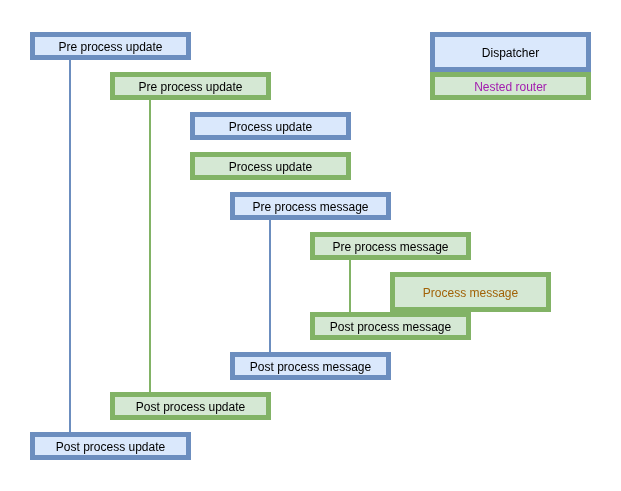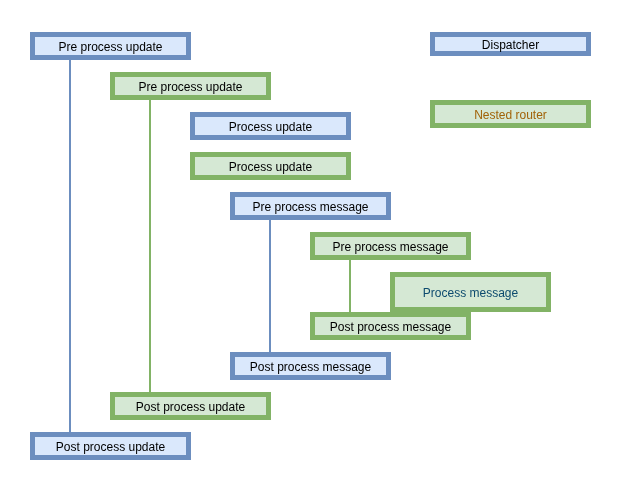--- a/index.html
+++ b/index.html
@@ -40,42 +40,42 @@
 <body>
 
 <div class="canvas" style="background: rgb(255, 255, 255);">
     <div class="connector" style="left: 69.25px; top: 60px; height: 372px; background: rgb(108, 142, 191);"></div>
     <div class="connector" style="left: 149.25px; top: 100px; height: 292px; background: rgb(130, 179, 102);"></div>
     <div class="connector" style="left: 269.25px; top: 220px; height: 132px; background: rgb(108, 142, 191);"></div>
     <div class="connector" style="left: 349.25px; top: 260px; height: 52px; background: rgb(130, 179, 102);"></div>
     <div class="node" style="left: 30px; top: 32px; width: 161px; height: 28px; background: rgb(218, 232, 252); border-color: rgb(108, 142, 191); color: rgb(0, 0, 0);">
       <span class="node-label">Pre process update</span>
     </div>
-    <div class="node" style="left: 430px; top: 32px; width: 161px; height: 24px; background: rgb(218, 232, 252); border-color: rgb(108, 142, 191); color: rgb(0, 0, 0);">
+    <div class="node" style="left: 430px; top: 32px; width: 161px; height: 40px; background: rgb(218, 232, 252); border-color: rgb(108, 142, 191); color: rgb(0, 0, 0);">
       <span class="node-label">Dispatcher</span>
     </div>
     <div class="node" style="left: 110px; top: 72px; width: 161px; height: 28px; background: rgb(213, 232, 212); border-color: rgb(130, 179, 102); color: rgb(0, 0, 0);">
       <span class="node-label">Pre process update</span>
     </div>
-    <div class="node" style="left: 430px; top: 72px; width: 161px; height: 28px; background: rgb(213, 232, 212); border-color: rgb(130, 179, 102); color: #a16207; margin-top: 28px;">
+    <div class="node" style="left: 430px; top: 72px; width: 161px; height: 28px; background: rgb(213, 232, 212); border-color: rgb(130, 179, 102); color: #a21caf;">
       <span class="node-label">Nested router</span>
     </div>
     <div class="node" style="left: 190px; top: 112px; width: 161px; height: 28px; background: rgb(218, 232, 252); border-color: rgb(108, 142, 191); color: rgb(0, 0, 0);">
       <span class="node-label">Process update</span>
     </div>
     <div class="node" style="left: 190px; top: 152px; width: 161px; height: 28px; background: rgb(213, 232, 212); border-color: rgb(130, 179, 102); color: rgb(0, 0, 0);">
       <span class="node-label">Process update</span>
     </div>
     <div class="node" style="left: 230px; top: 192px; width: 161px; height: 28px; background: rgb(218, 232, 252); border-color: rgb(108, 142, 191); color: rgb(0, 0, 0);">
       <span class="node-label">Pre process message</span>
     </div>
     <div class="node" style="left: 310px; top: 232px; width: 161px; height: 28px; background: rgb(213, 232, 212); border-color: rgb(130, 179, 102); color: rgb(0, 0, 0);">
       <span class="node-label">Pre process message</span>
     </div>
-    <div class="node" style="left: 390px; top: 272px; width: 161px; height: 40px; background: rgb(213, 232, 212); border-color: rgb(130, 179, 102); color: #0c4a6e;">
+    <div class="node" style="left: 390px; top: 272px; width: 161px; height: 40px; background: rgb(213, 232, 212); border-color: rgb(130, 179, 102); color: #a16207;">
       <span class="node-label">Process message</span>
     </div>
     <div class="node" style="left: 310px; top: 312px; width: 161px; height: 28px; background: rgb(213, 232, 212); border-color: rgb(130, 179, 102); color: rgb(0, 0, 0);">
       <span class="node-label">Post process message</span>
     </div>
     <div class="node" style="left: 230px; top: 352px; width: 161px; height: 28px; background: rgb(218, 232, 252); border-color: rgb(108, 142, 191); color: rgb(0, 0, 0);">
       <span class="node-label">Post process message</span>
     </div>
     <div class="node" style="left: 110px; top: 392px; width: 161px; height: 28px; background: rgb(213, 232, 212); border-color: rgb(130, 179, 102); color: rgb(0, 0, 0);">
       <span class="node-label">Post process update</span>

